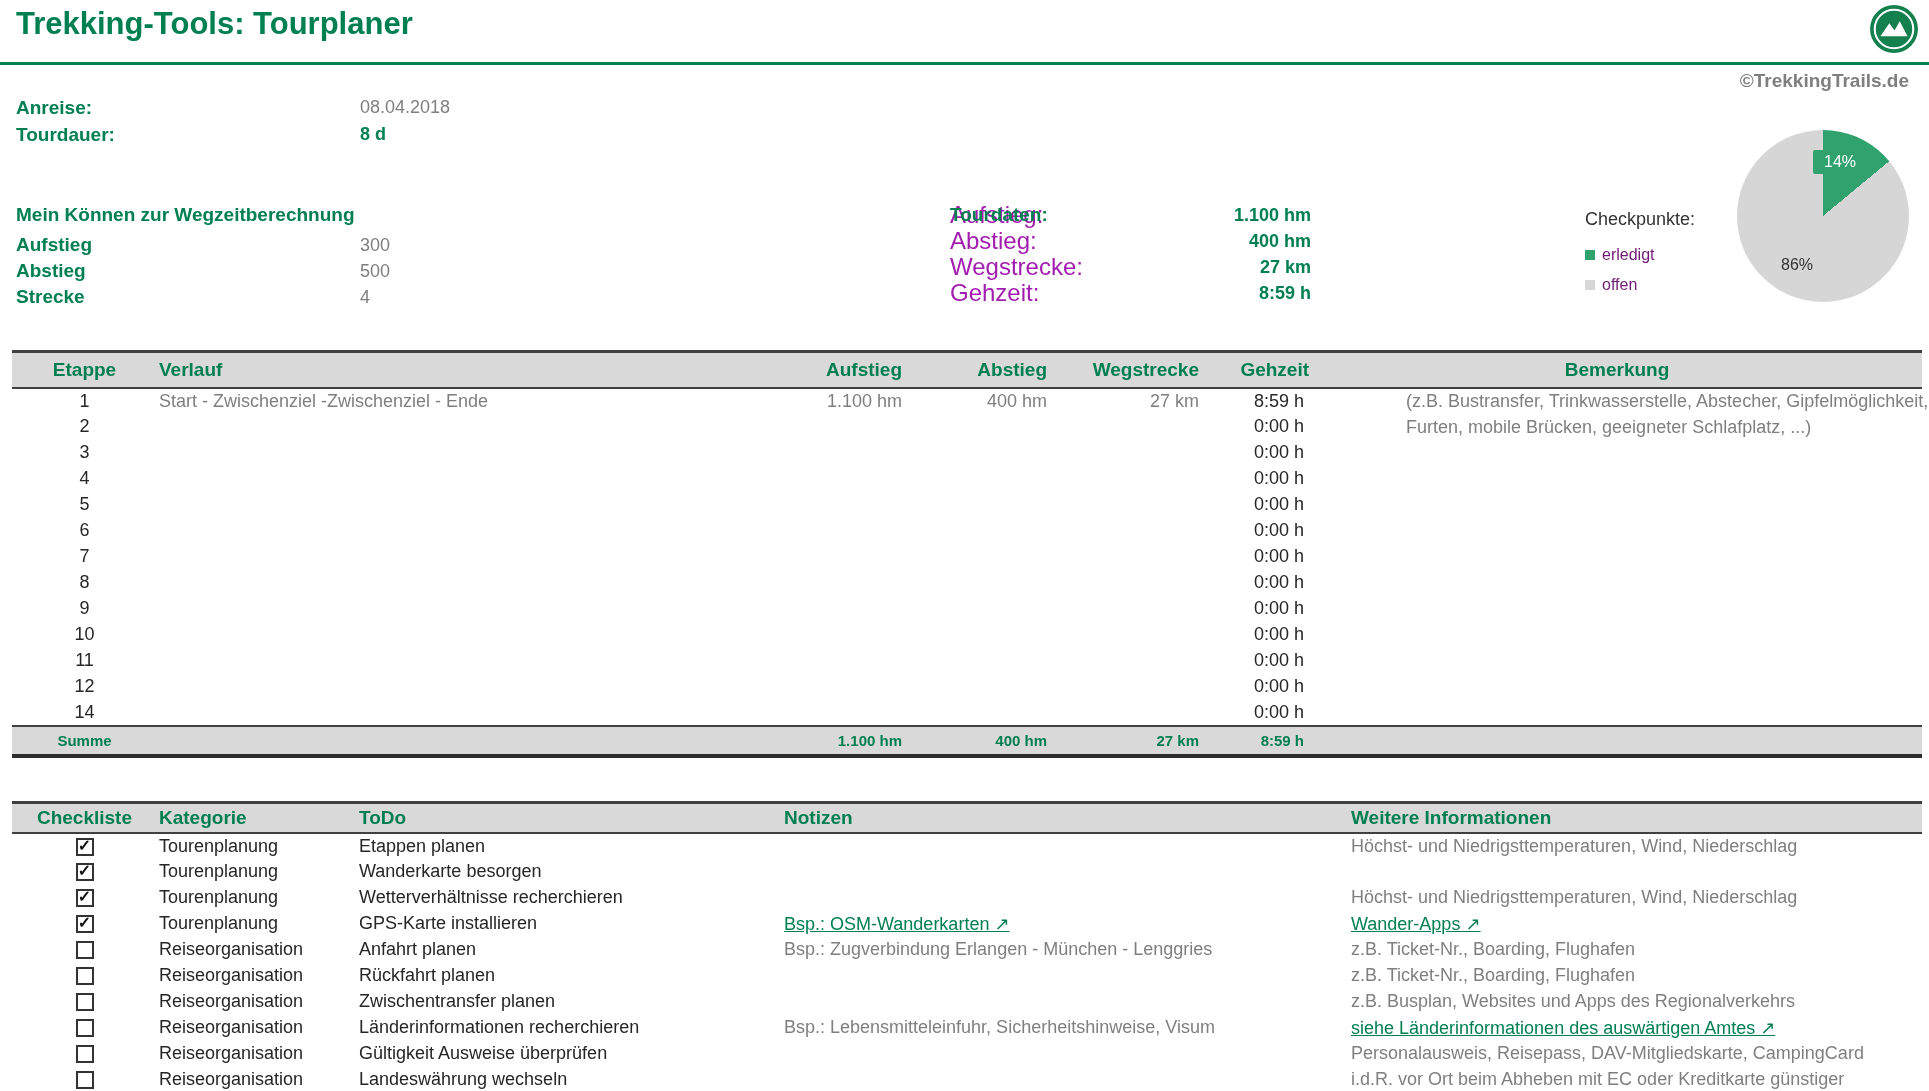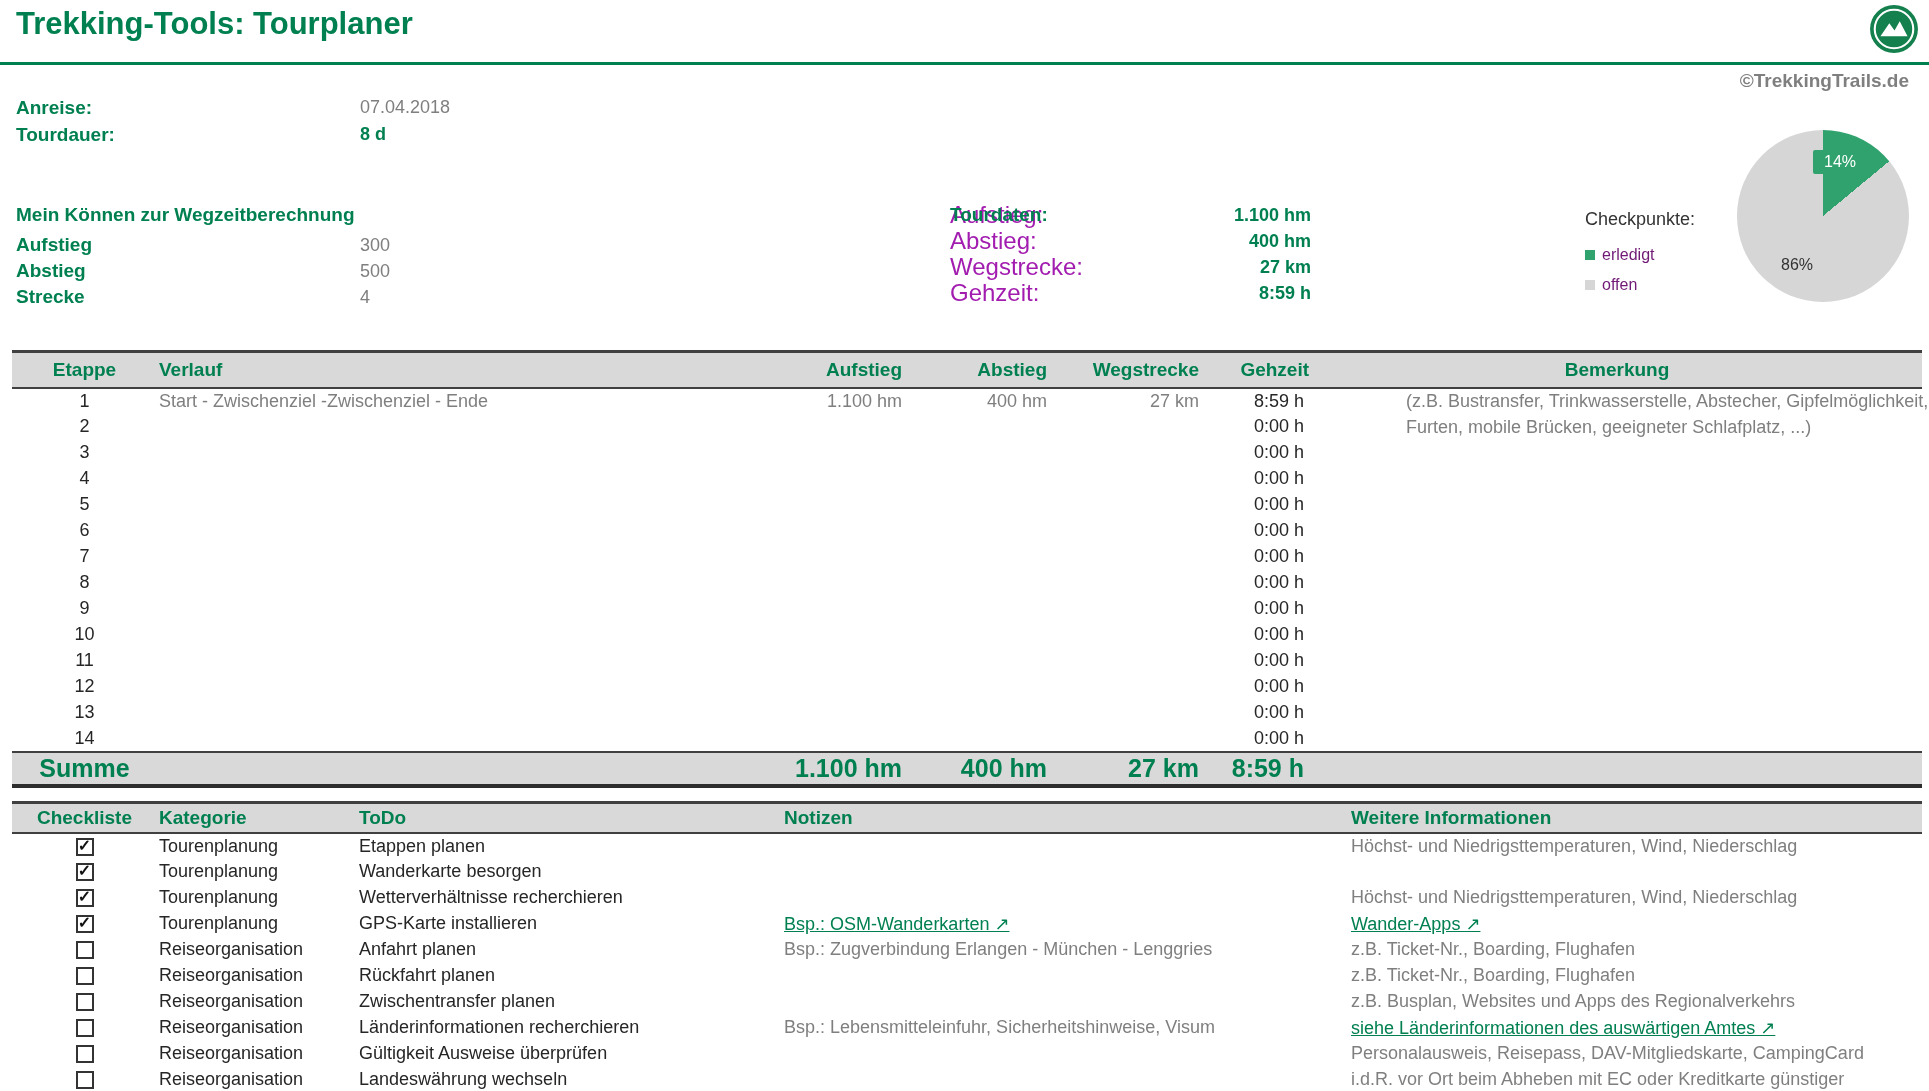--- a/index.html
+++ b/index.html
@@ -44,21 +44,21 @@
   .pie{position:absolute;left:1737px;top:130px;width:172px;height:172px;border-radius:50%;background:#d6d6d6;}
   .pie-pct-green{position:absolute;left:76px;top:20px;color:#fff;font-size:16px;padding:3px 11px;border-radius:2px;background:#2FA26D;}
   .pie-pct-gray{position:absolute;left:44px;top:126px;color:#333;font-size:16px;}
 
   .tbl{border-collapse:collapse;table-layout:fixed;width:1910px;font-size:18px;}
   .tbl thead th{height:36px;background:var(--hdrbg);border-top:3px solid var(--bdr);border-bottom:2px solid var(--bdr);
     color:var(--accent);font-weight:bold;font-size:19px;}
   .tbl tbody td{height:26px;overflow:hidden;white-space:nowrap;}
   .etappen-wrap{position:absolute;left:12px;top:350px;width:1910px;}
   .etappen tfoot td{height:30px;background:var(--hdrbg);border-top:2px solid var(--bdr);border-bottom:4px solid #2d2d2d;
-    color:var(--accent);font-weight:bold;font-size:25px;}
+    color:var(--accent);font-weight:bold;font-size:15px;}
   .h-left{text-align:left;padding-left:2px;}
   .h-center{text-align:center;}
   .h-right{text-align:right;padding-right:3px;}
   .c-num{text-align:center;color:var(--dark);}
   .c-verlauf{padding-left:2px;color:var(--gray);}
   .c-right{text-align:right;padding-right:3px;color:var(--gray);}
   .c-gehzeit{text-align:right;padding-right:8px;color:var(--dark);}
   .etappen tfoot .c-right,.etappen tfoot .c-gehzeit{color:var(--accent);}
   .bemerkung-note{position:absolute;left:1388px;top:38px;width:580px;line-height:26px;font-size:18px;color:var(--gray);margin-left:6px;}
 
@@ -86,21 +86,21 @@
       <path d="M11 31 L19.5 18.5 L24.5 25.5 L29.5 16.5 L37 31 Z" fill="#ffffff"></path>
     </svg>
   </div>
 
   <div class="rule"></div>
   <div class="copyright">©TrekkingTrails.de</div>
 
   <div class="trip-block">
     <div class="info-row">
       <span class="info-label">Anreise:</span>
-      <span class="info-value">07.04.2018</span>
+      <span class="info-value">08.04.2018</span>
     </div>
     <div class="info-row">
       <span class="info-label">Tourdauer:</span>
       <span class="info-value green">8 d</span>
     </div>
   </div>
 
   <div class="koennen-block">
     <div class="block-heading">Mein Können zur Wegzeitberechnung</div>
     <div class="info-row">
@@ -293,29 +293,20 @@
           <tr>
             <td class="c-num">12</td>
             <td class="c-verlauf"></td>
             <td class="c-right"></td>
             <td class="c-right"></td>
             <td class="c-right"></td>
             <td class="c-gehzeit">0:00 h</td>
             <td></td>
           </tr>
 
-          <tr>
-            <td class="c-num">13</td>
-            <td class="c-verlauf"></td>
-            <td class="c-right"></td>
-            <td class="c-right"></td>
-            <td class="c-right"></td>
-            <td class="c-gehzeit">0:00 h</td>
-            <td></td>
-          </tr>
 
           <tr>
             <td class="c-num">14</td>
             <td class="c-verlauf"></td>
             <td class="c-right"></td>
             <td class="c-right"></td>
             <td class="c-right"></td>
             <td class="c-gehzeit">0:00 h</td>
             <td></td>
           </tr>

